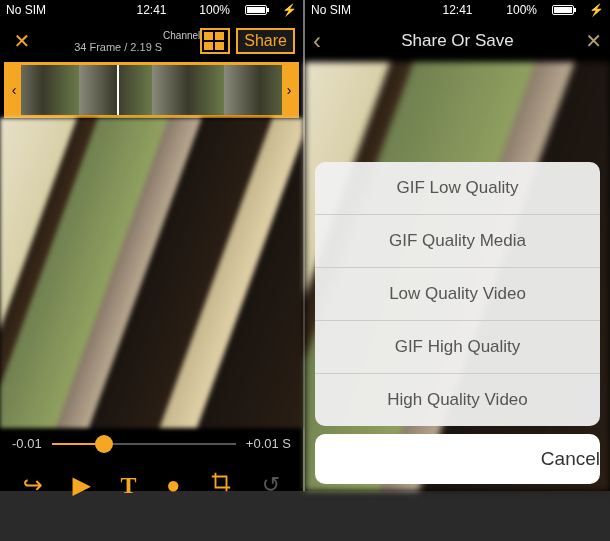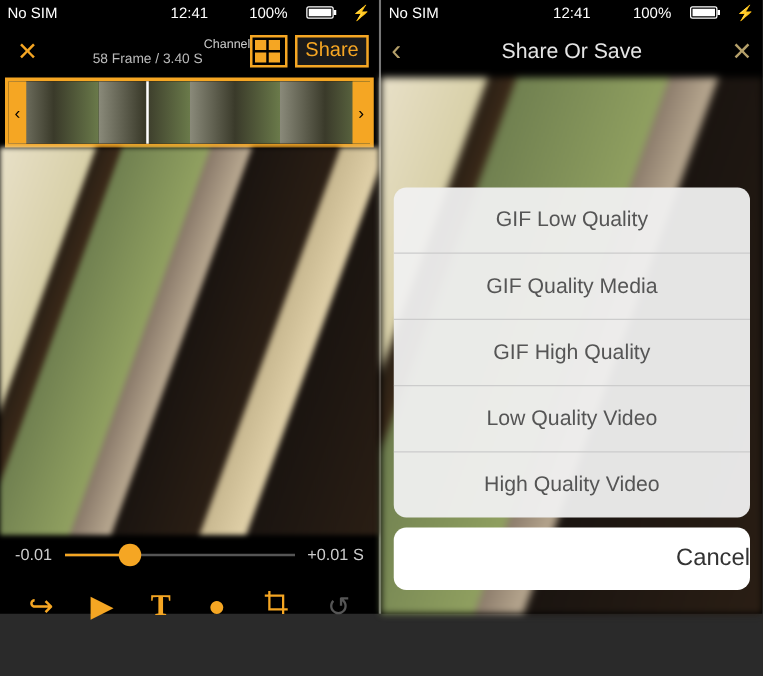--- a/index.html
+++ b/index.html
@@ -194,21 +194,21 @@
 
     
     .nav-back { color: #b5a06a; font-size: 24px; width: 30px; cursor: pointer; }
     .share-title { flex: 1; text-align: center; color: #e5e5e5; font-size: 17px; }
     .x-close { color: #b5a06a; font-size: 20px; width: 30px; text-align: right; cursor: pointer; }
 
     .action-sheet {
       position: absolute;
       left: 10px;
       right: 10px;
-      bottom: 19px;
+      bottom: 7px;
     }
     .sheet-group {
       background: rgba(240,240,240,0.95);
       border-radius: 10px;
       overflow: hidden;
       margin-bottom: 8px;
     }
     .sheet-item {
       padding: 16px 0;
       text-align: center;
@@ -242,21 +242,21 @@
           <span class="battery-fill"></span>
         </span>
       <span>⚡</span>
     </span>
   </div>
 
   <div class="nav-bar">
     <div class="nav-close">✕</div>
     <div class="nav-title-wrap">
       <div class="nav-title">Channel</div>
-      <div class="nav-subtitle">58 Frame / 3.40 S</div>
+      <div class="nav-subtitle">34 Frame / 2.19 S</div>
     </div>
     <div class="grid-btn">
         <i></i>
         <i></i>
         <i></i>
         <i></i>
       </div>
     <div class="next-btn">Share</div>
   </div>
 
@@ -317,19 +317,19 @@
     <div class="share-title">Share Or Save</div>
     <div class="x-close">✕</div>
   </div>
 
   <div class="preview2"></div>
 
   <div class="action-sheet">
     <div class="sheet-group">
       <div class="sheet-item">GIF Low Quality</div>
       <div class="sheet-item">GIF Quality Media</div>
+      <div class="sheet-item">Low Quality Video</div>
       <div class="sheet-item">GIF High Quality</div>
-      <div class="sheet-item">Low Quality Video</div>
       <div class="sheet-item">High Quality Video</div>
     </div>
     <div class="sheet-cancel">Cancel</div>
   </div>
 </div>
 
 </body></html>

